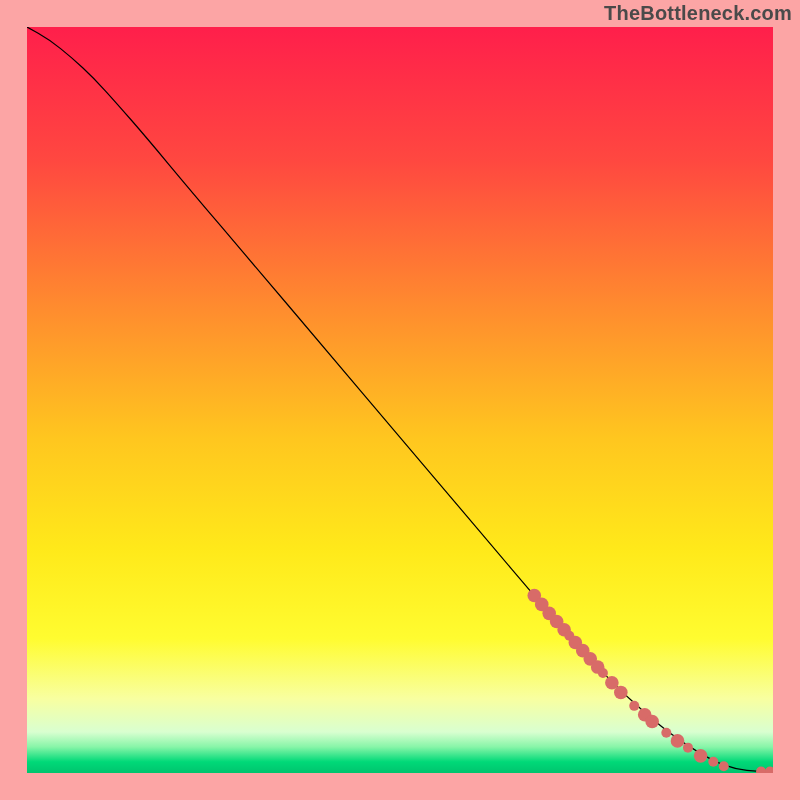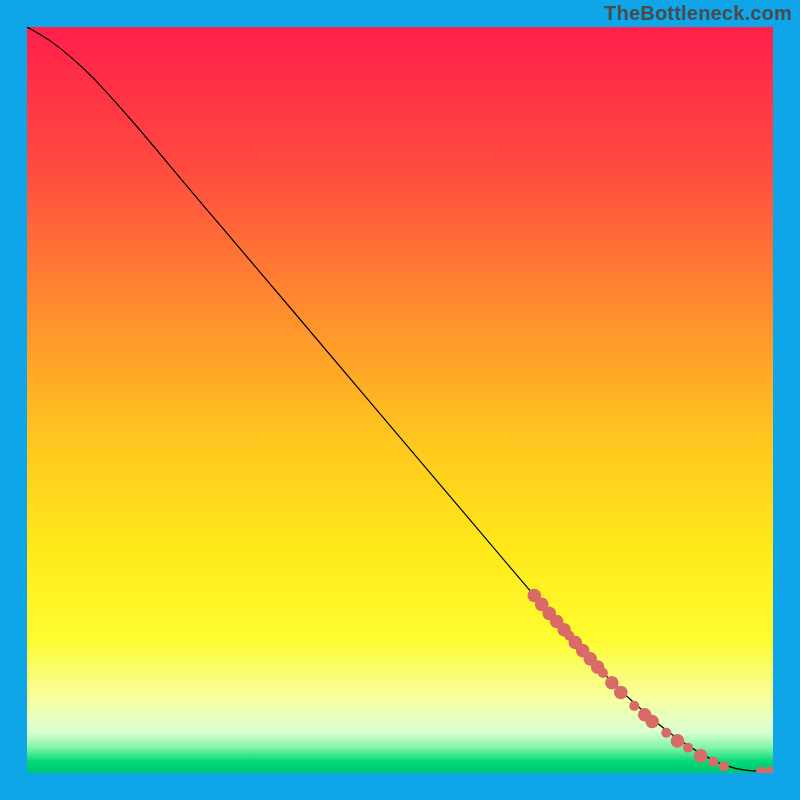--- a/index.html
+++ b/index.html
@@ -8,21 +8,21 @@
     width: 800px;
     height: 800px;
     background: #000;
     overflow: hidden;
     font-family: Arial, Helvetica, sans-serif;
   }
   .frame {
     position: relative;
     width: 800px;
     height: 800px;
-    background: #0ea5e9;
+    background: #fca5a5;
   }
   .watermark {
     position: absolute;
     top: 2px;
     right: 8px;
     color: #4a4a4a;
     font-size: 20px;
     font-weight: 600;
     letter-spacing: 0.2px;
     z-index: 10;

